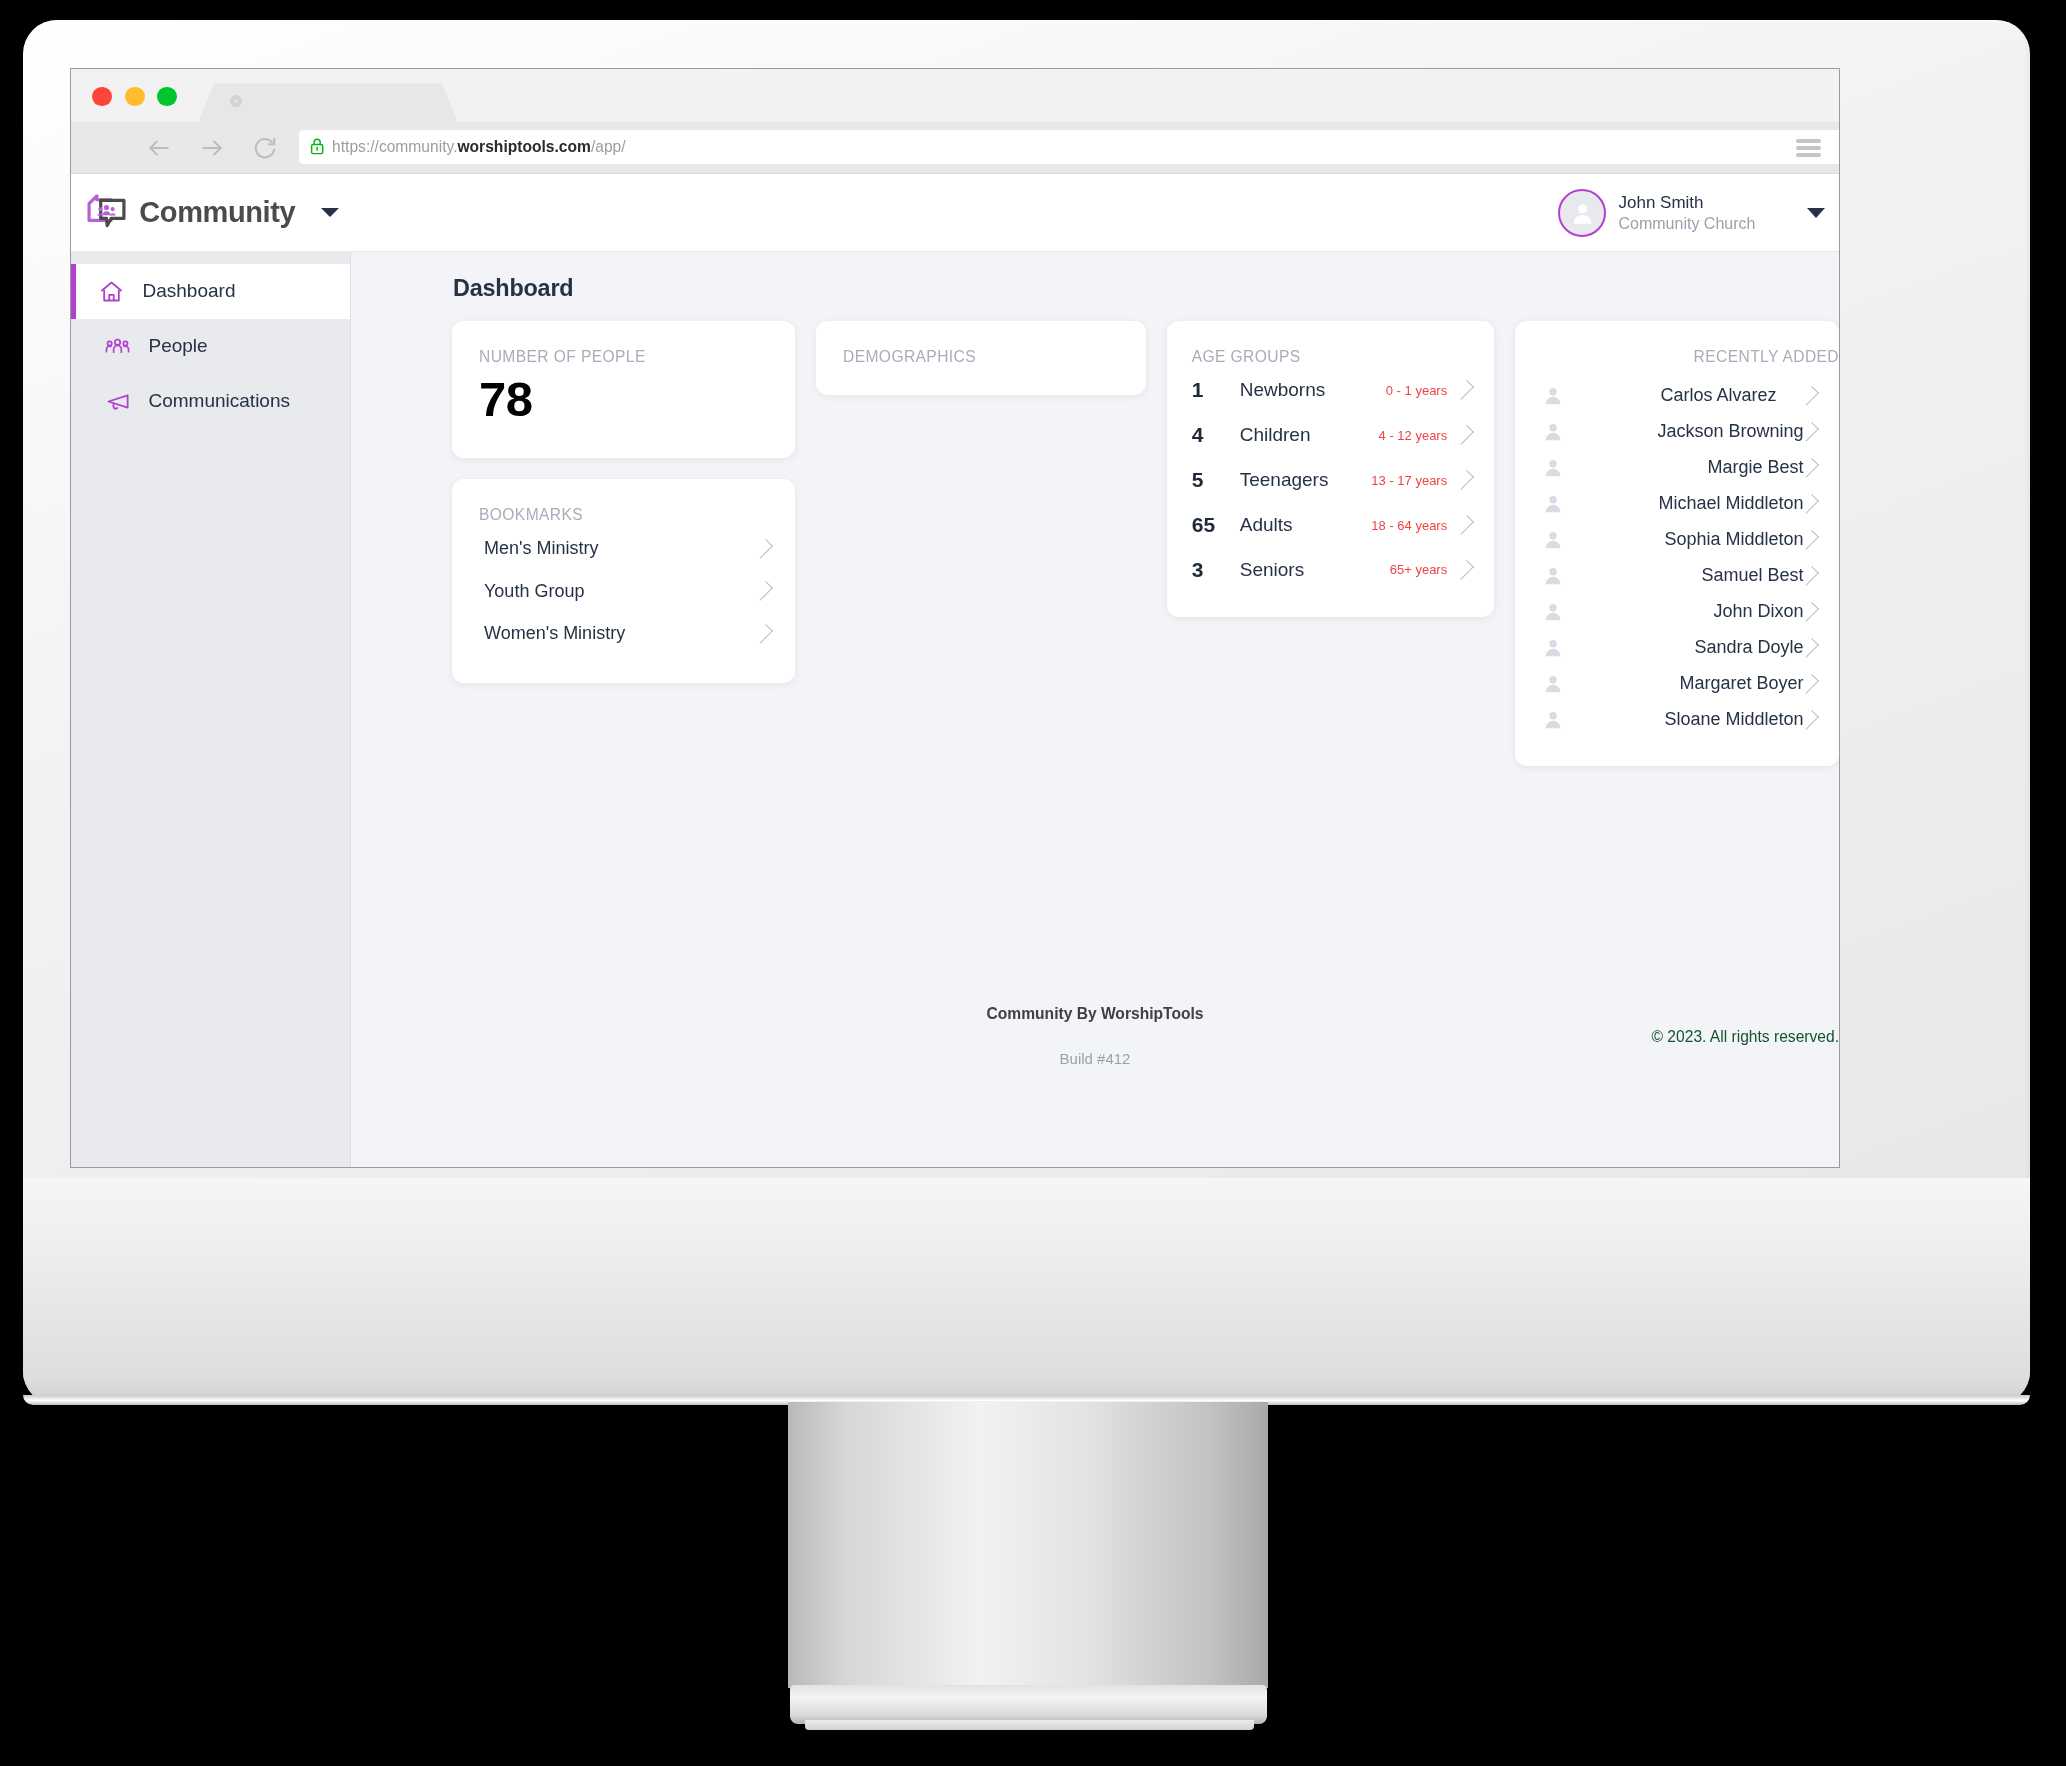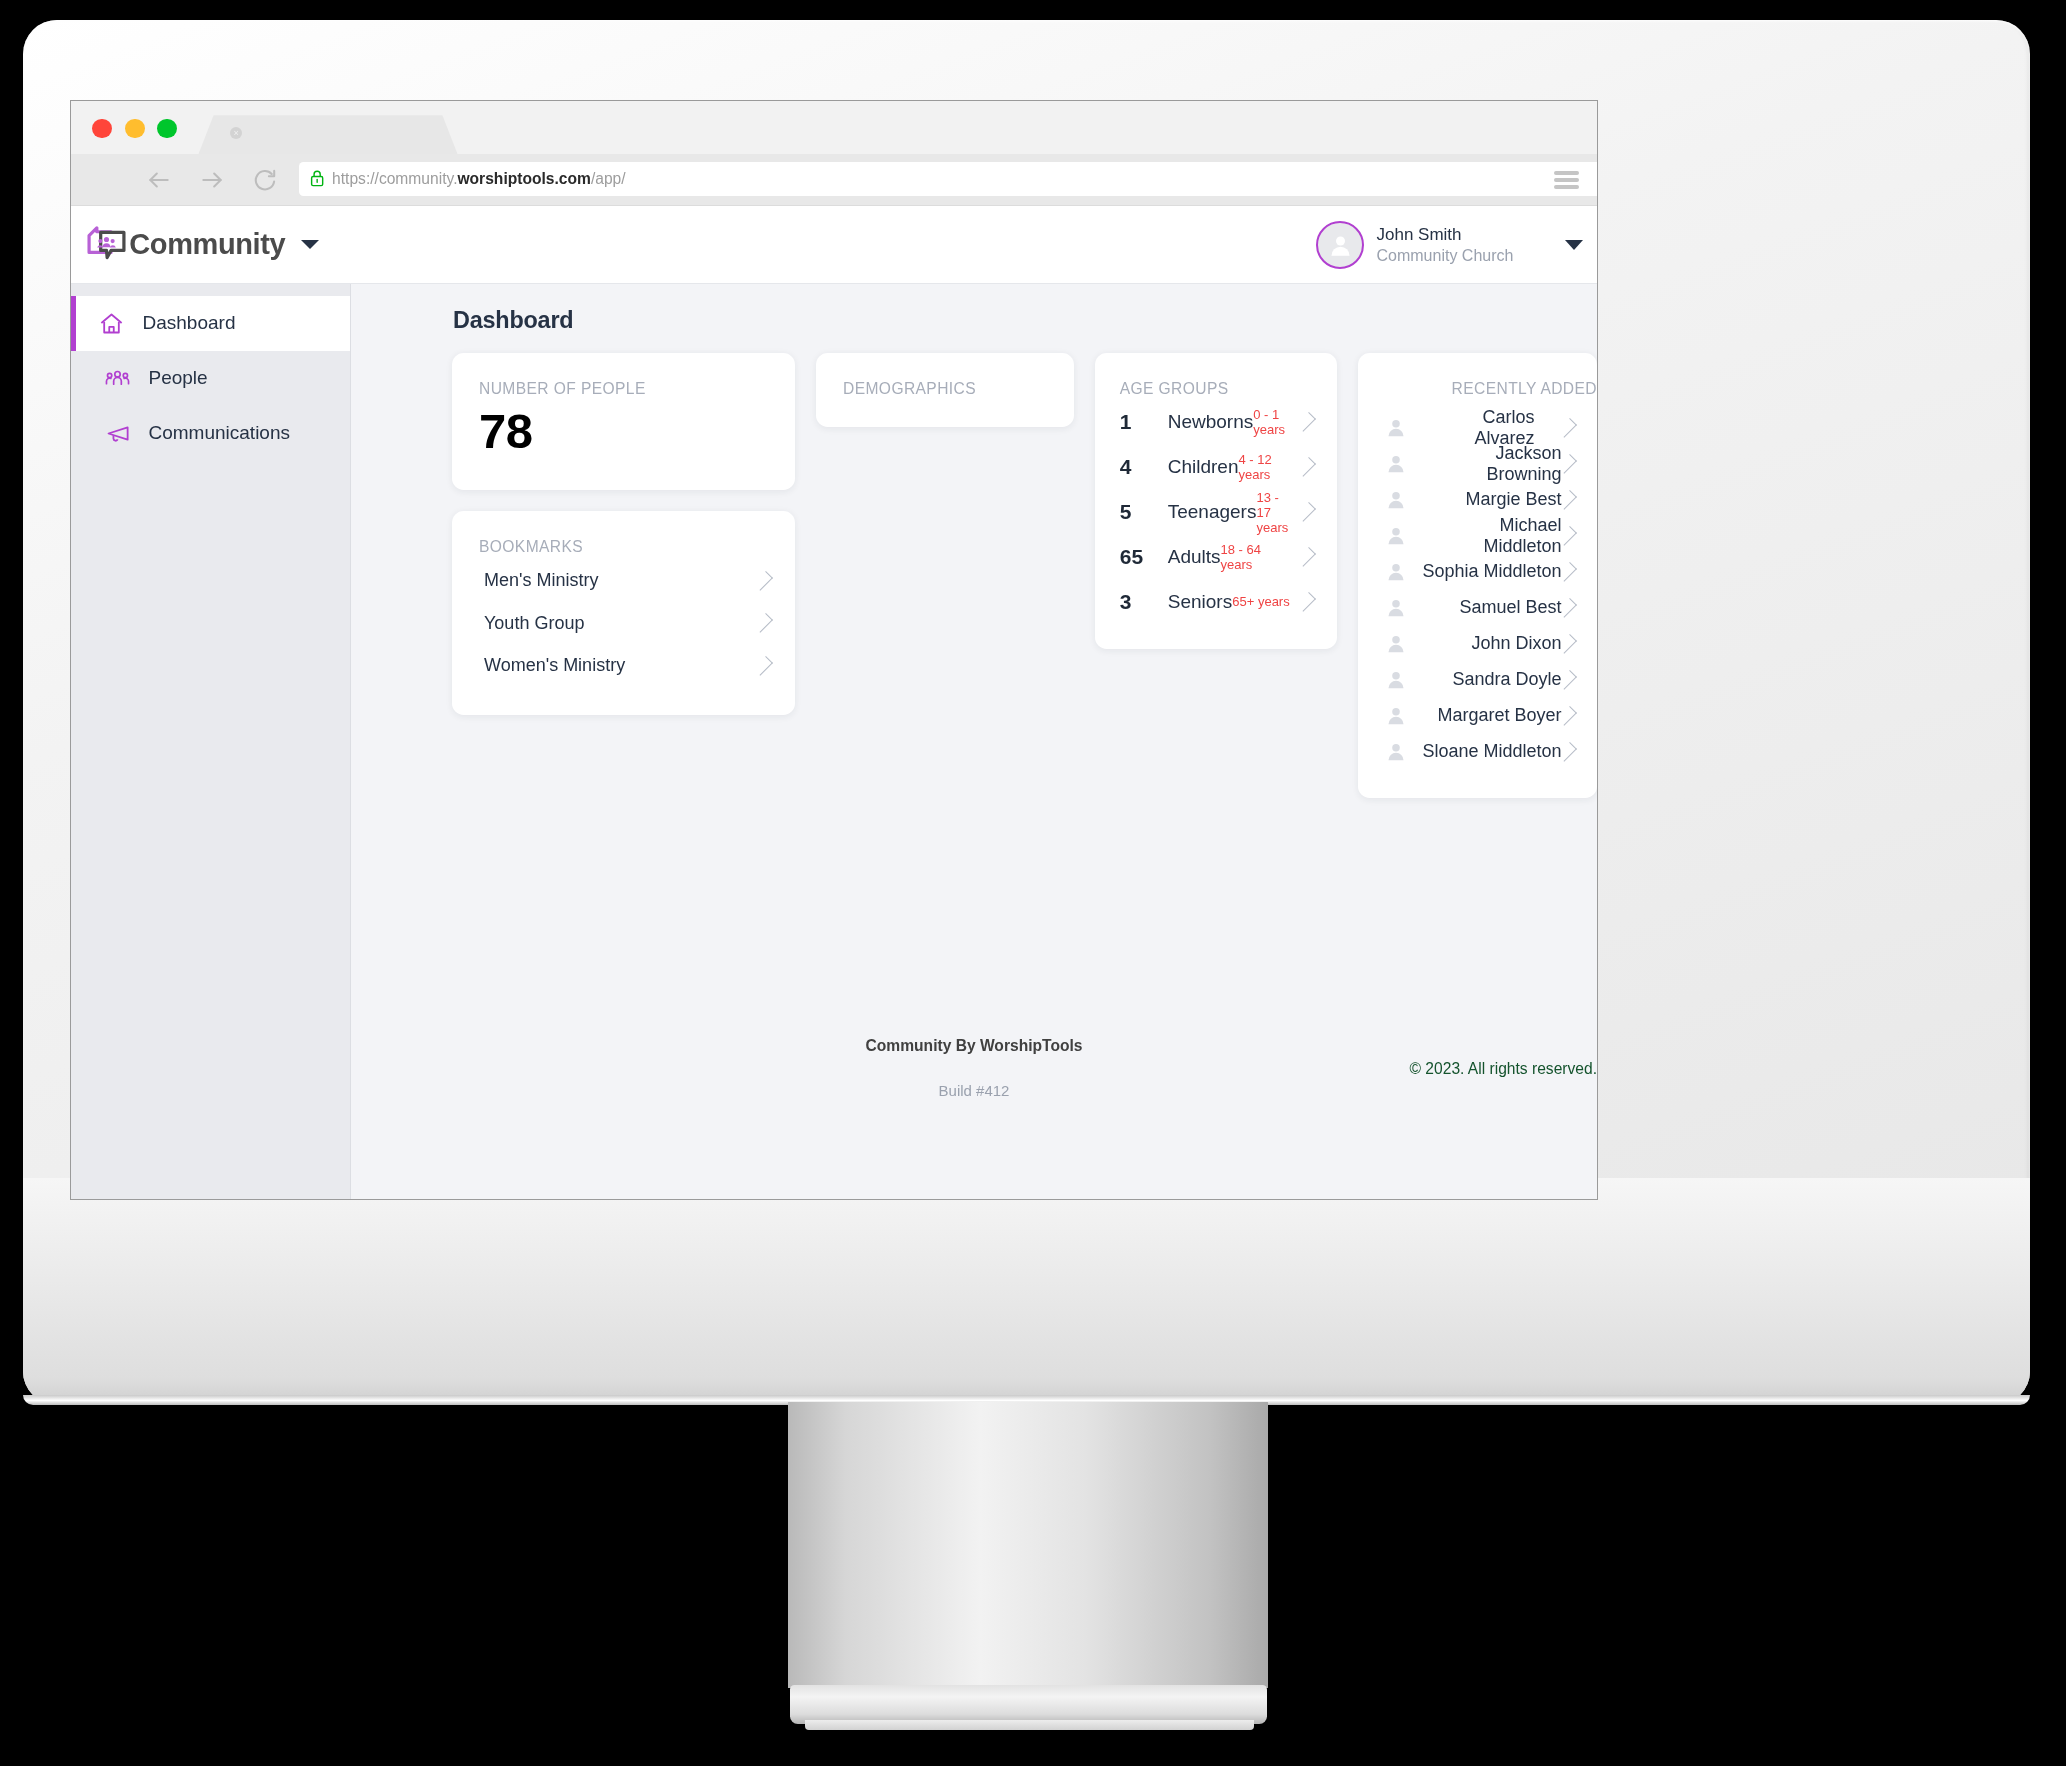--- a/index.html
+++ b/index.html
@@ -57,25 +57,24 @@
     left: 805px; top: 1720px;
     width: 449px; height: 10.4px;
     background: linear-gradient(180deg, #ededed 0%, #d2d2d2 100%);
     border-radius: 0 0 3.9px 3.9px;
   }
 
   
   #screen {
     position: absolute;
     left: 70px; top: 68px;
-    width: 1528px; height: 1100px;
+    width: 1770px; height: 1100px;
     background: #ffffff;
     border: 0.6px solid #9a9a9a;
     overflow: hidden;
-    margin-top: 32px;
   }
 
   
   #browser-tabbar {
     position: relative;
     height: 53px;
     background: #f2f2f2;
   }
   .traffic-light {
     position: absolute; top: 17.5px;
@@ -155,21 +154,21 @@
   
   #app-header {
     position: relative;
     height: 78px;
     background: #ffffff;
     border-bottom: 0.6px solid #e5e7eb;
   }
   #app-brand {
     position: absolute;
     left: 14.3px; top: 18px;
-    display: flex; align-items: center; gap: 1px;
+    display: flex; align-items: center; gap: 11px;
   }
   #app-logo-icon { width: 43px; height: 40px; display: block; }
   #app-title {
     font-size: 29px; font-weight: 700;
     color: #4b4b4b; letter-spacing: -0.4px;
     font-family: "Liberation Sans", sans-serif;
   }
   #brand-caret-icon {
     margin-left: 14.3px;
     width: 0; height: 0;

